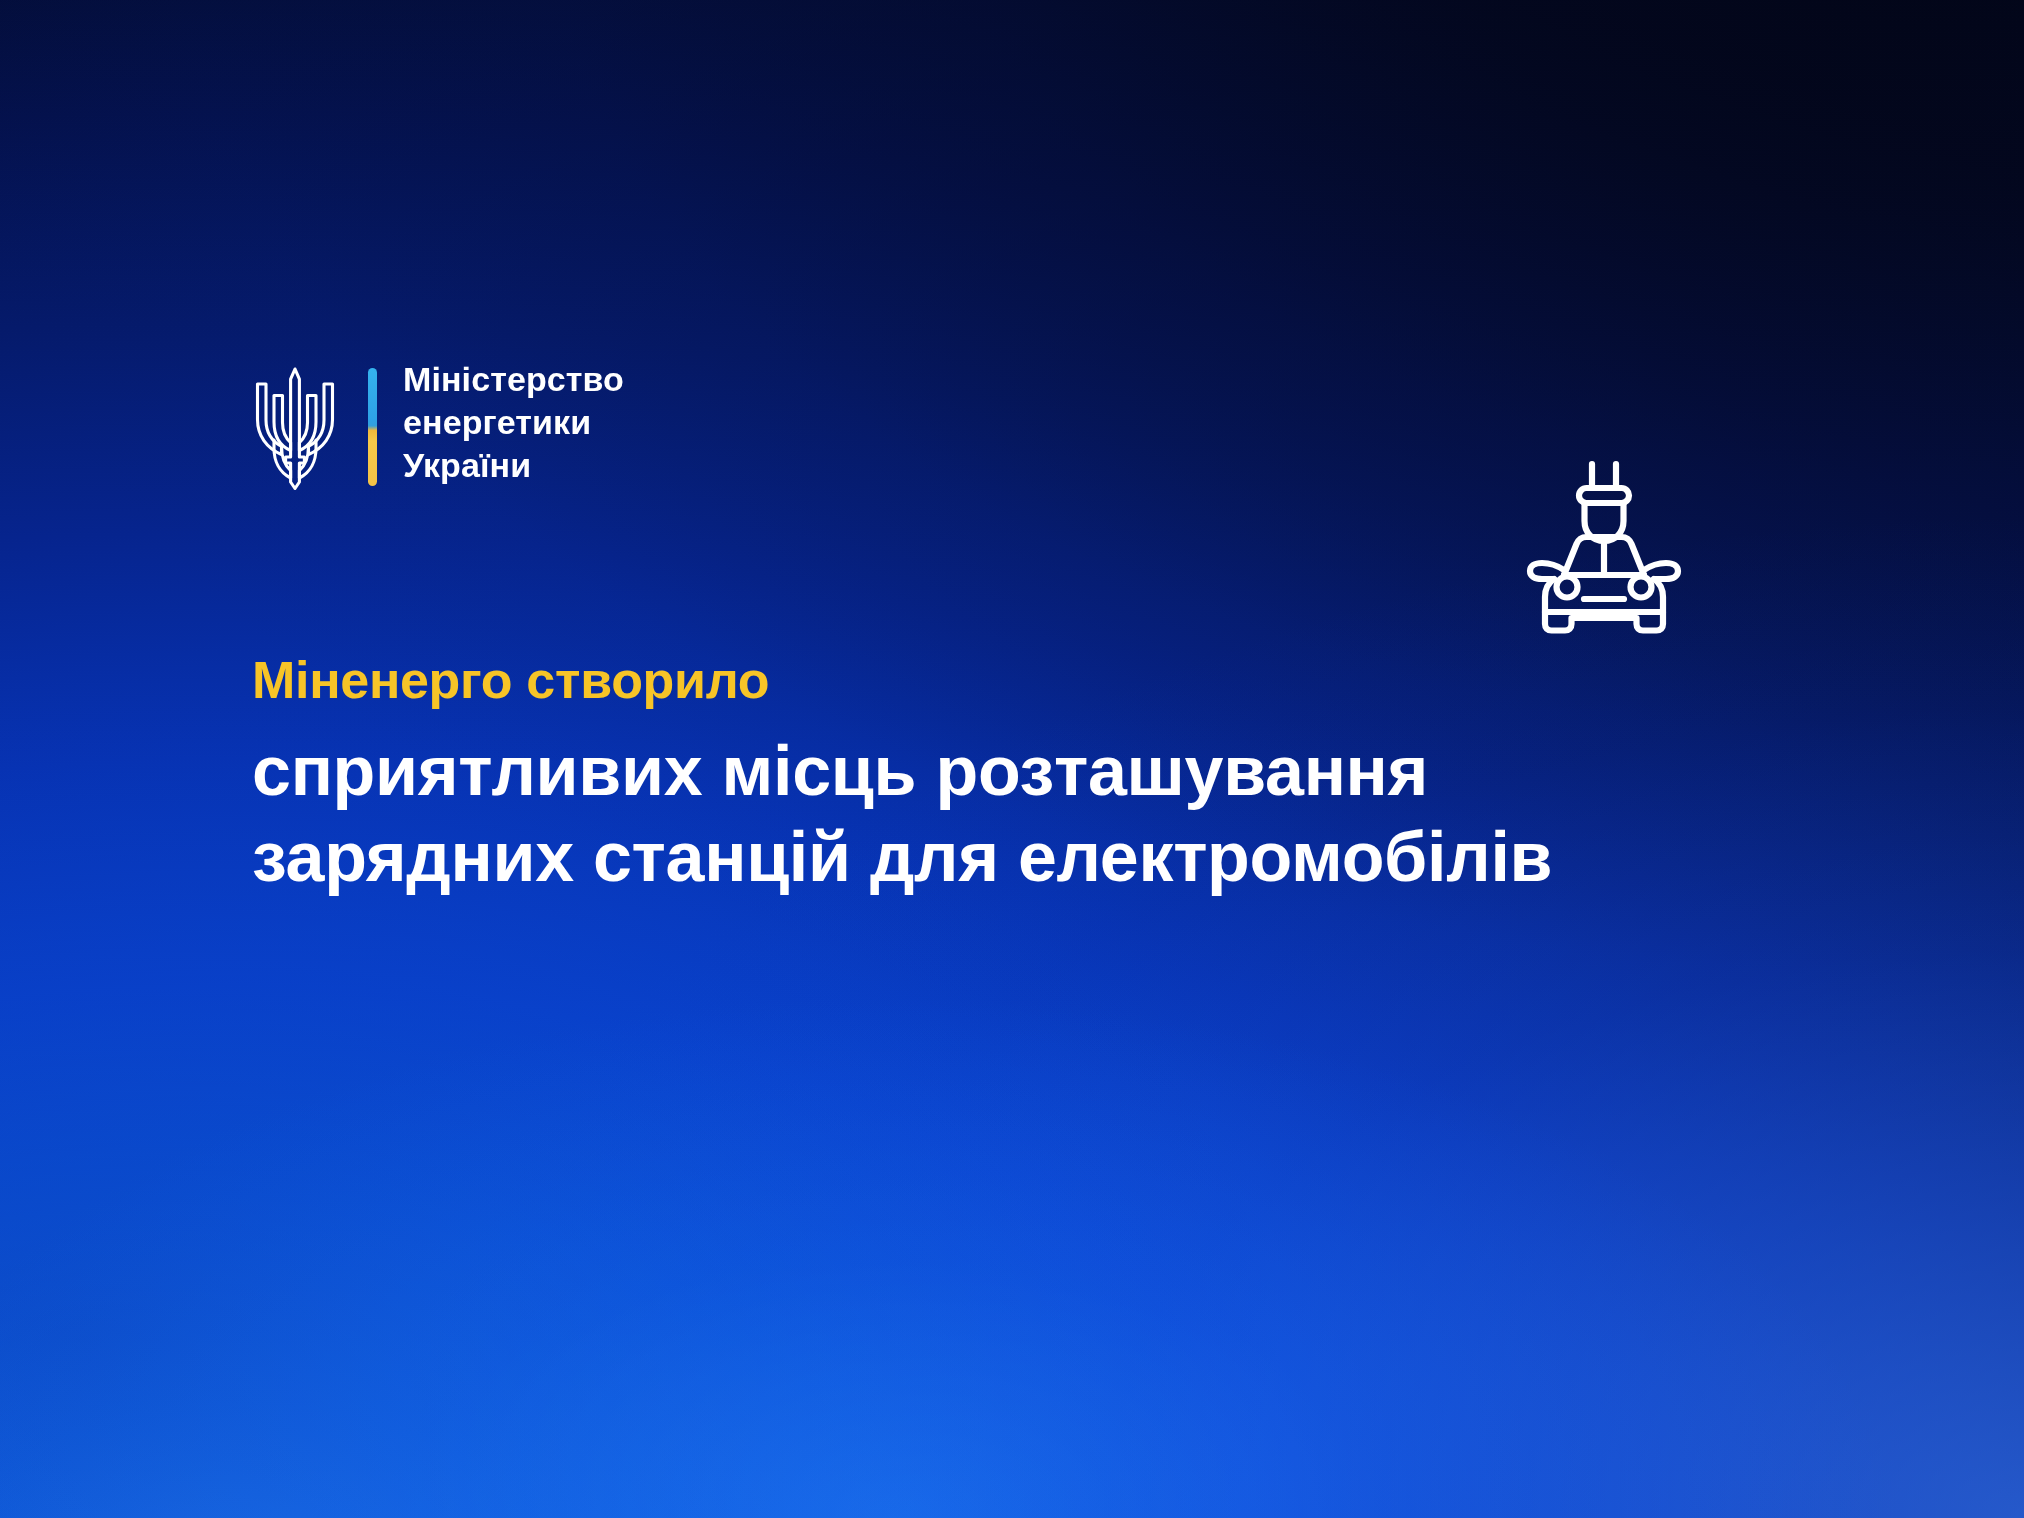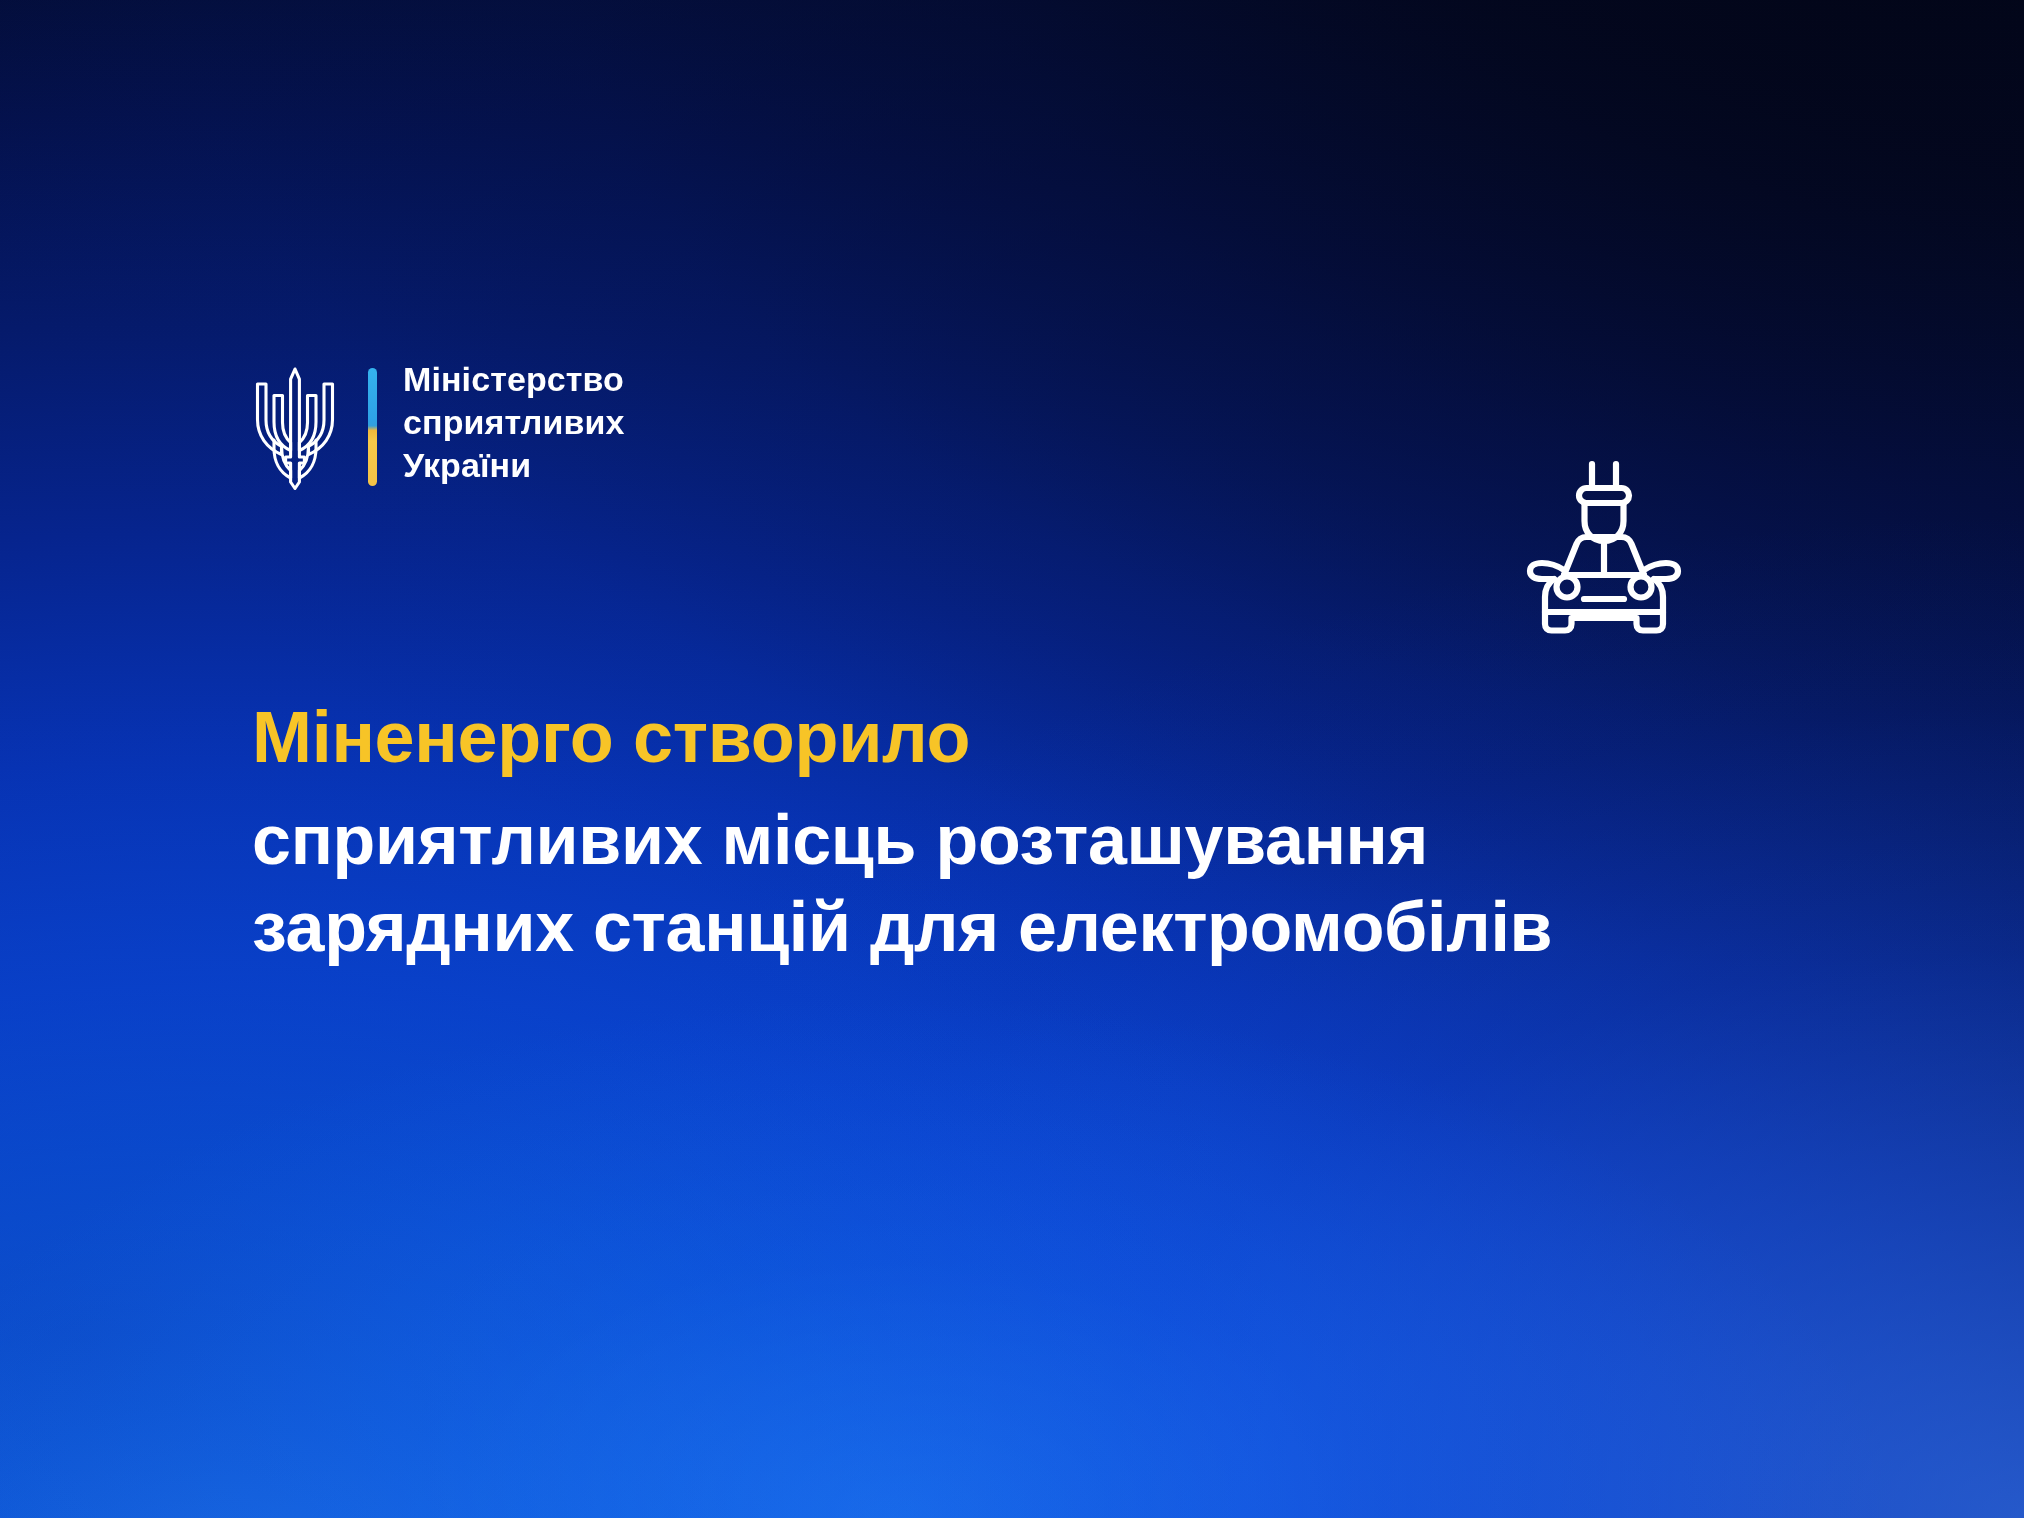--- a/index.html
+++ b/index.html
@@ -145,23 +145,22 @@
     width: 1560px;
   }
   .hl-line {
     display: block;
     font-weight: 700;
     letter-spacing: -0.3px;
     white-space: nowrap;
   }
   .hl-accent {
     color: #F7C427;
-    font-size: 72px;
+    font-size: 52px;
     line-height: 1.26;
-    margin-top: 44px;
   }
   .hl-plain {
     color: #FFFFFF;
     font-size: 70px;
     line-height: 1.24;
   }
   .hl-sub-wrap { margin-top: 14px; }
 </style>
 </head>
 <body>
@@ -197,21 +196,21 @@
                C27.0 110 22.0 98.5 22.0 86.5 L22.0 78"></path>
 
       <path d="M56.5 84.5 C56.5 95 53.0 103.5 47.4 108.5 L47.4 116
                C59.0 110 64.0 98.5 64.0 86.5 L64.0 78"></path>
     </svg>
 
     <div class="logo-rule"></div>
 
     <div class="logo-text">
       <div>Міністерство</div>
-      <div>сприятливих</div>
+      <div>енергетики</div>
       <div>України</div>
     </div>
   </div>
 
   <svg class="ev-icon" viewBox="0 0 172 190" fill="none" stroke="#FFFFFF" stroke-width="6.2" stroke-linecap="round" stroke-linejoin="round">
 
     <path d="M74 12 L74 36"></path>
     <path d="M98 12 L98 36"></path>
 
     <rect x="61" y="36" width="50" height="15" rx="7.5"></rect>

